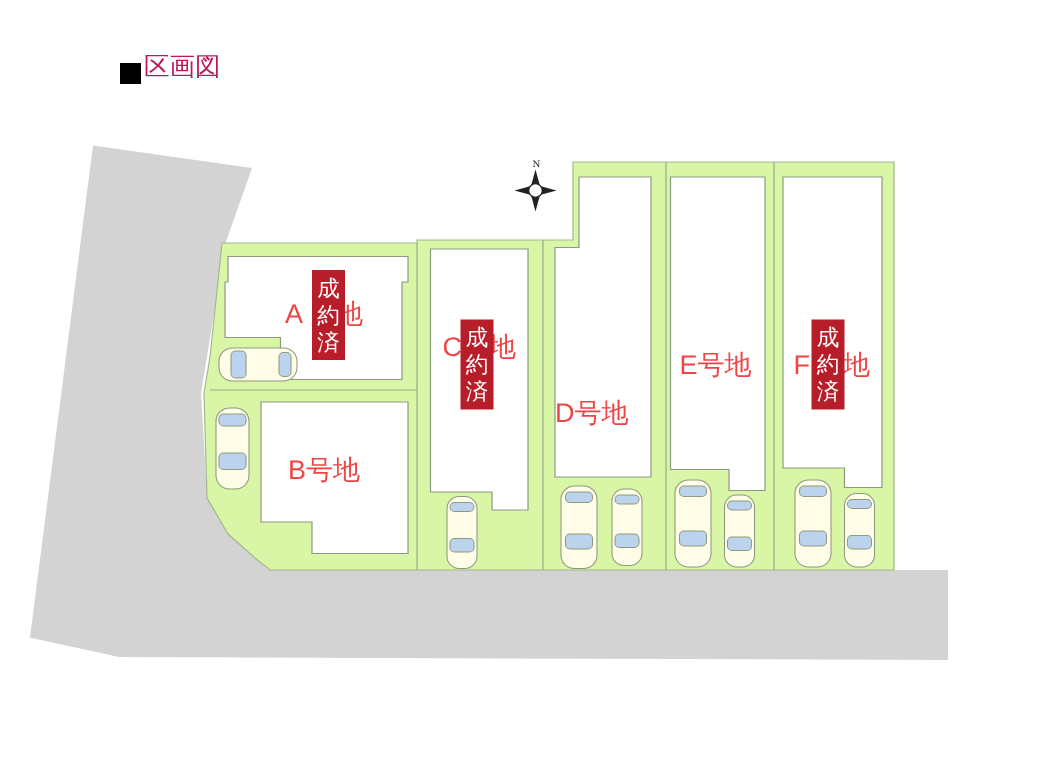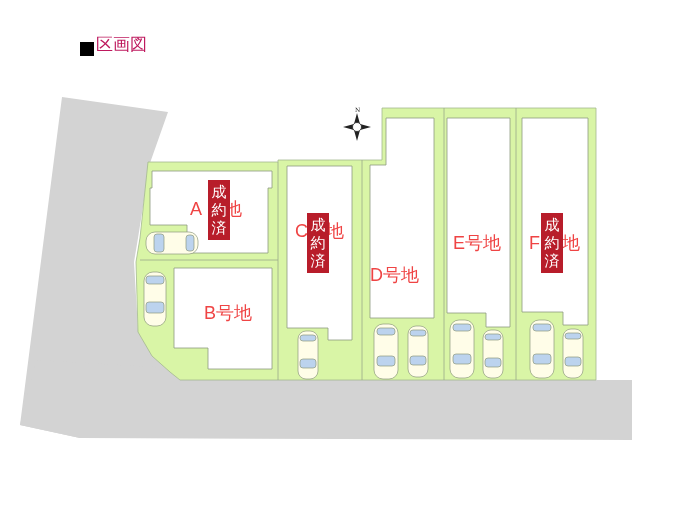--- a/index.html
+++ b/index.html
@@ -104,21 +104,21 @@
 
 <div class="lbl" style="left:190px;top:197px;">
   <span>A</span><span style="display:inline-block;width:22px;"></span><span>地</span>
 </div>
 <div class="sold" style="left:208px;top:180px;">
   <div>成</div>
     <div>約</div>
     <div>済</div>
 </div>
 
-<div class="lbl" style="left:204px;top:301px;">
+<div class="lbl" style="left:192px;top:301px;">
   <span>B</span><span>号地</span>
 </div>
 
 <div class="lbl" style="left:295px;top:219px;text-align:center;">
   <span>C</span><span style="display:inline-block;width:18px;"></span><span>地</span>
 </div>
 <div class="sold" style="left:307px;top:213px;">
   <div>成</div>
     <div>約</div>
     <div>済</div>

